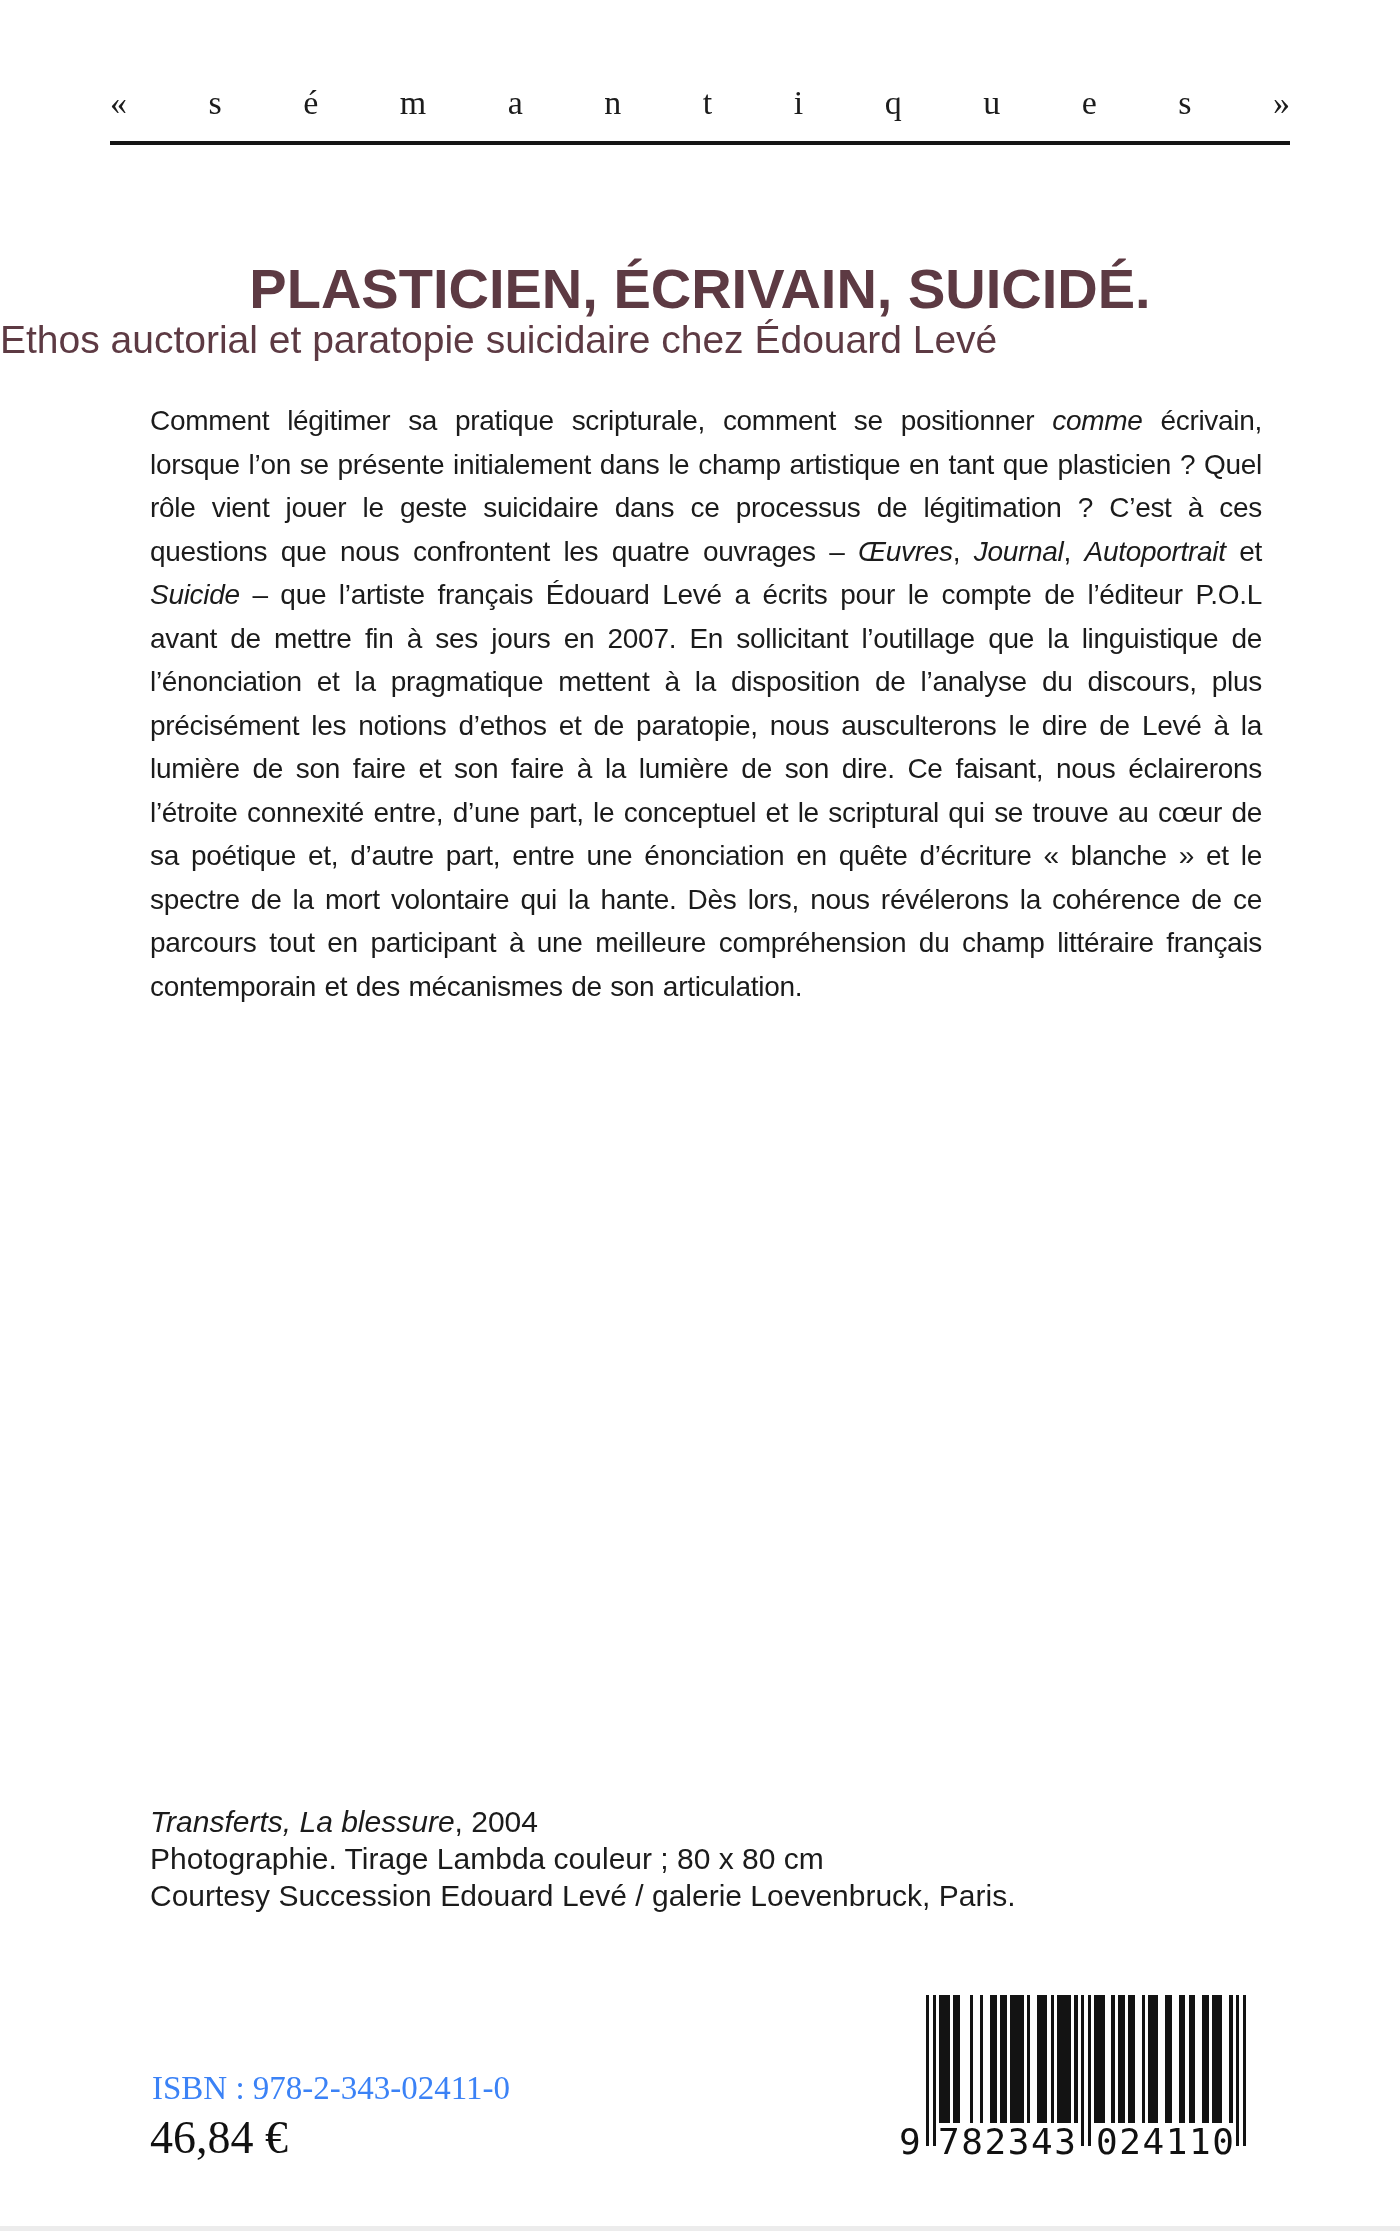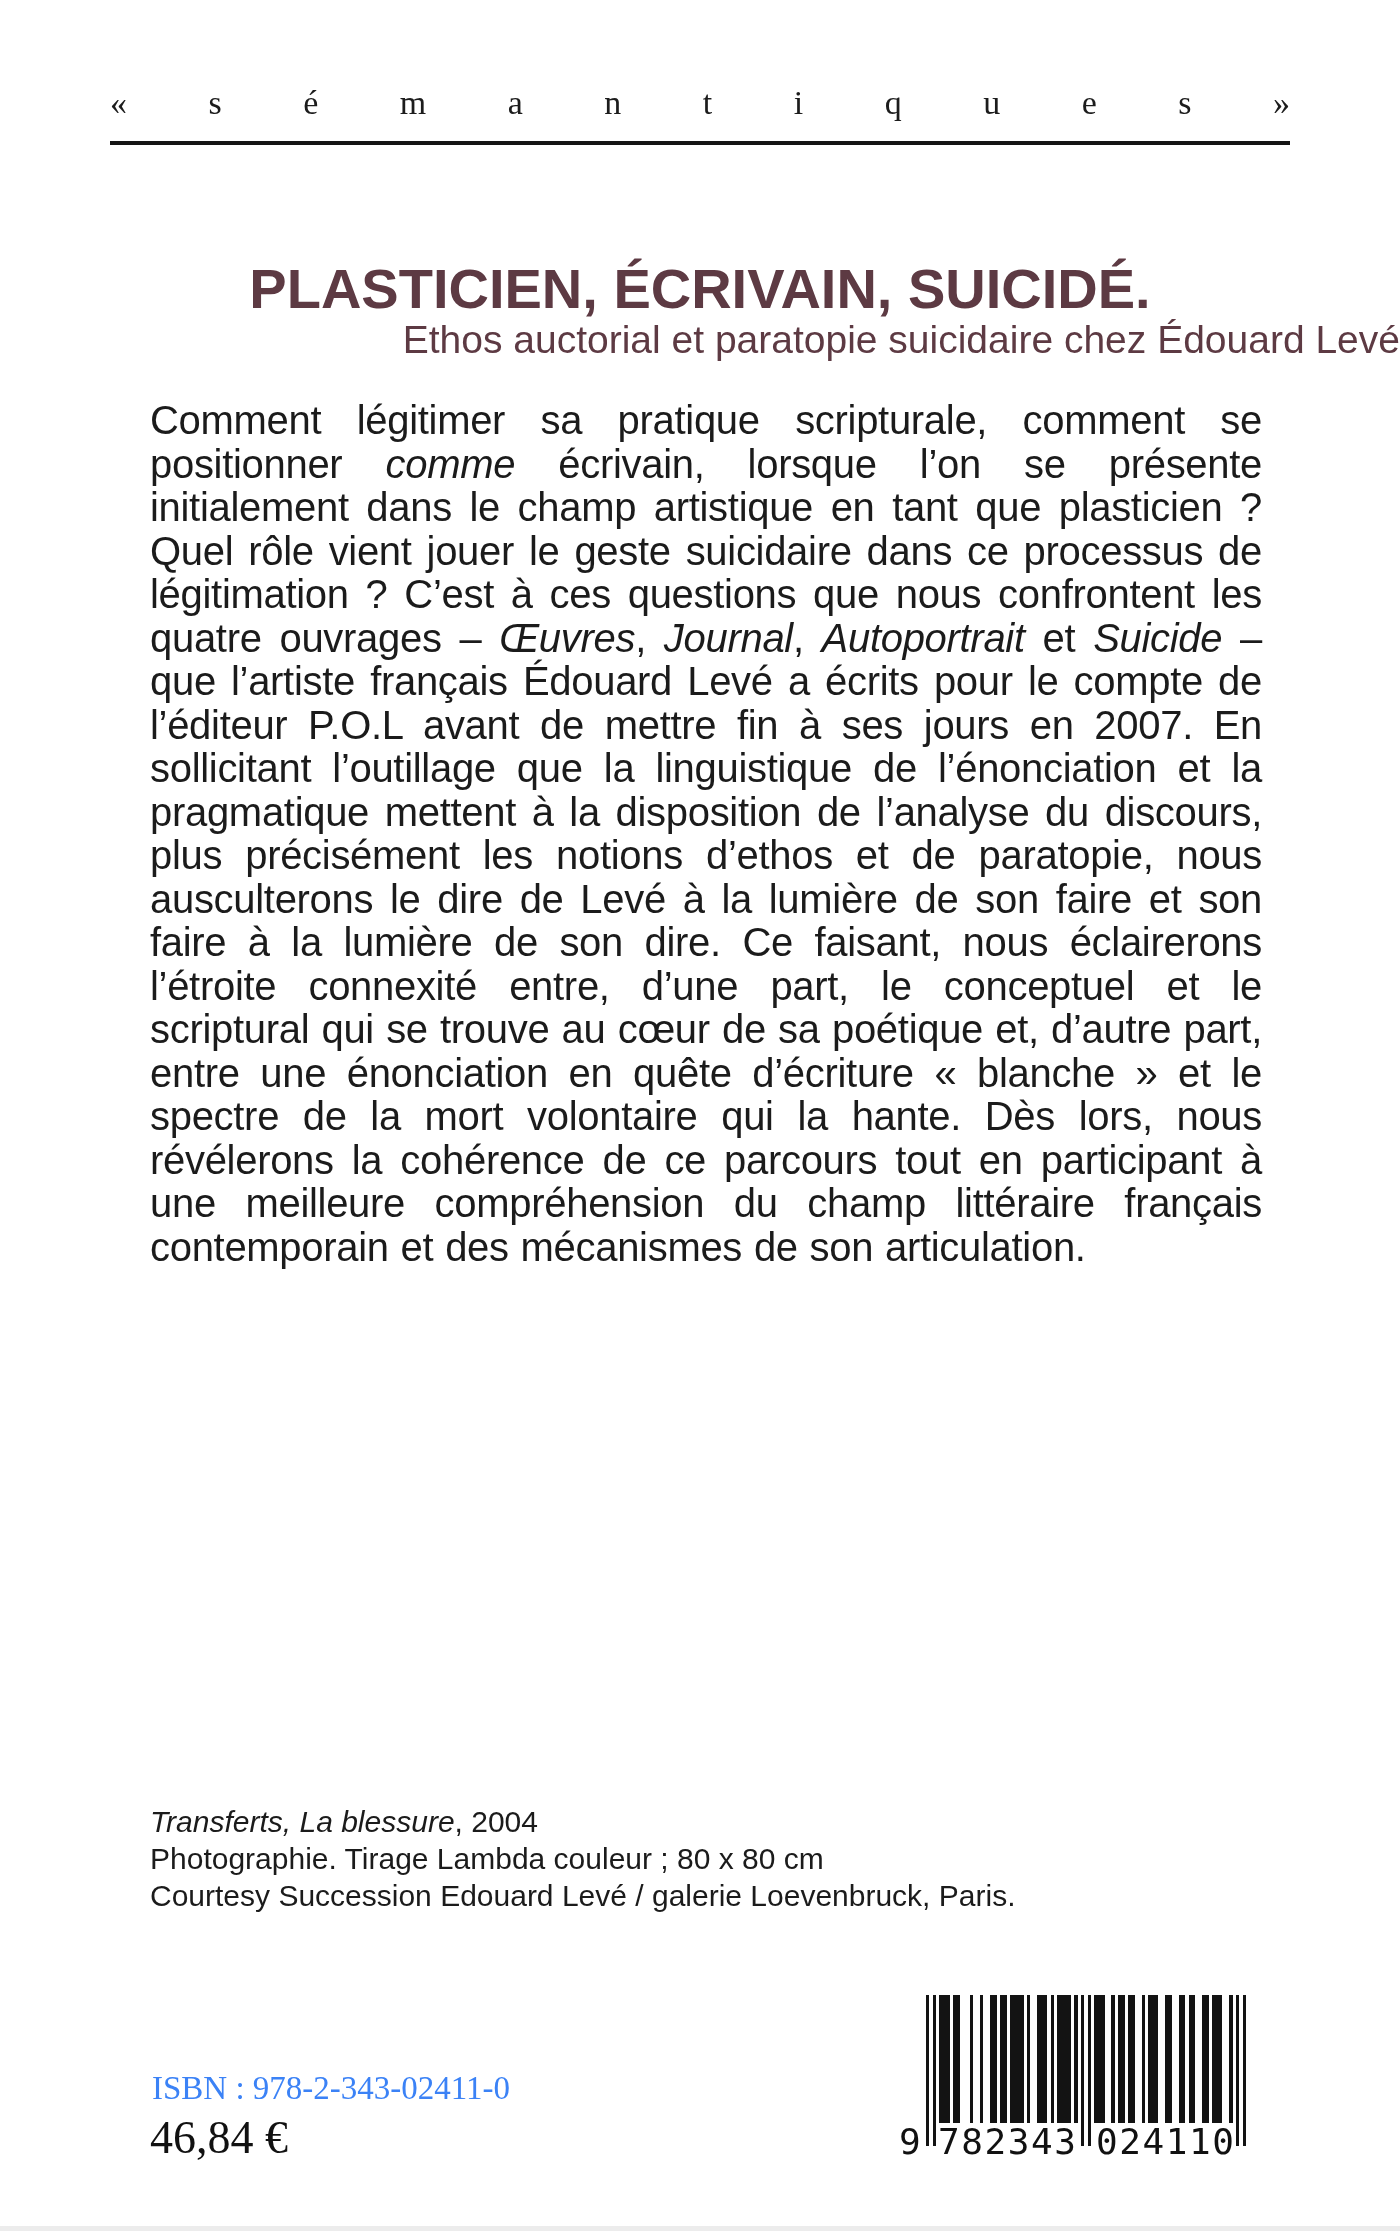--- a/index.html
+++ b/index.html
@@ -12,26 +12,26 @@
     display:flex;justify-content:space-between;align-items:baseline;
     font-family:"Liberation Serif",serif;font-size:34px;color:#1c1c1c;
   }
   .rule{position:absolute;left:110px;top:141px;width:1180px;height:4px;background:#151515;}
   .title{
     position:absolute;left:0;top:258px;width:1400px;margin:0;text-align:center;
     font-size:56px;line-height:62px;font-weight:bold;letter-spacing:0px;
     color:var(--accent,#5d3a43);
   }
   .subtitle{
-    position:absolute;left:0;top:317px;width:1400px;margin:0;text-align:right;
+    position:absolute;left:0;top:317px;width:1400px;margin:0;text-align:left;
     font-size:39px;line-height:46px;font-weight:normal;color:var(--accent,#5d3a43);
   }
   .synopsis{
     position:absolute;left:150px;top:399px;width:1112px;margin:0;
-    font-size:40px;line-height:43.5px;letter-spacing:-0.3px;word-spacing:1px;
+    font-size:28px;line-height:43.5px;letter-spacing:-0.3px;word-spacing:1px;
     text-align:justify;color:#1b1b1b;
   }
   .bio{
     position:absolute;left:150px;top:1321px;width:1112px;margin:0;
     font-size:36px;line-height:43px;font-style:italic;text-align:justify;
     text-indent:16px;color:#1b1b1b;
   }
   .credits{position:absolute;left:150px;top:1803px;font-size:30px;line-height:37px;color:#1b1b1b;}
   .isbn{position:absolute;left:152px;top:2070px;font-family:"Liberation Serif",serif;font-size:33px;color:#3b82f6;}
   .price{position:absolute;left:150px;top:2111px;font-family:"Liberation Serif",serif;font-size:46px;color:#111111;}

